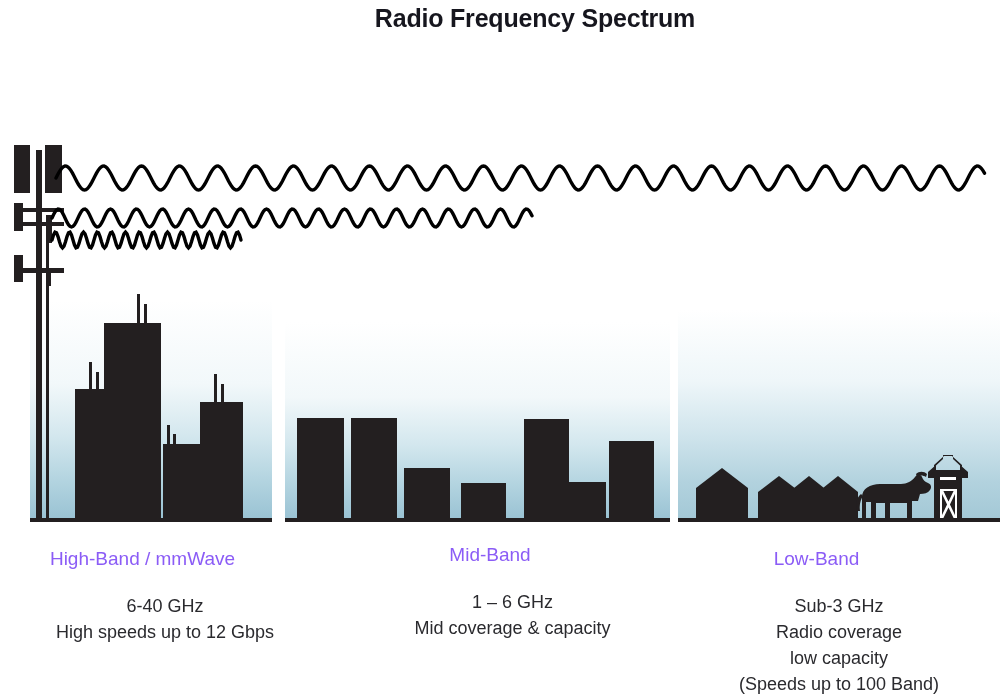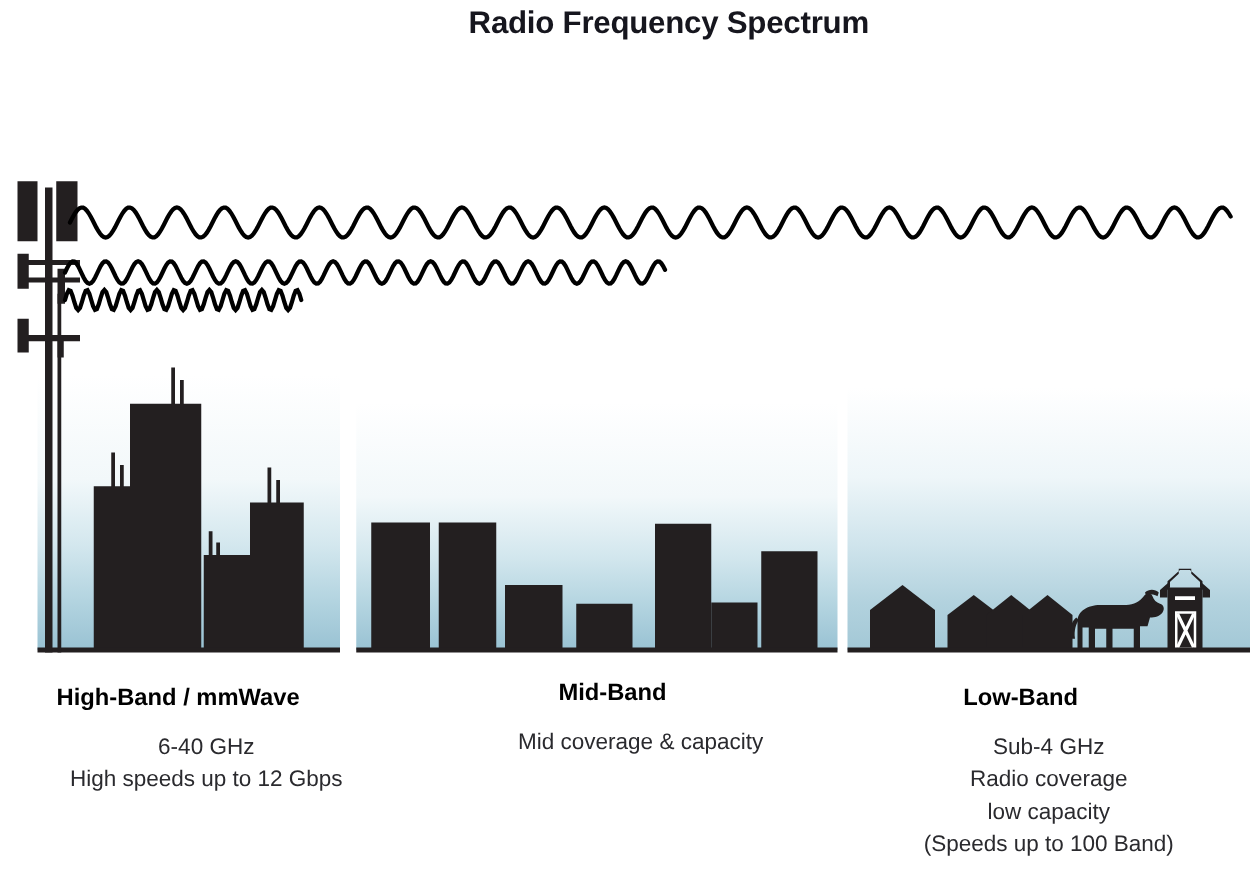--- a/index.html
+++ b/index.html
@@ -33,24 +33,24 @@
     top: 0;
     width: 1000px;
     height: 700px;
   }
   .band-caption {
     position: absolute;
     text-align: center;
   }
   .band-title {
     font-size: 19px;
-    font-weight: bold;
-    color: #000000;
+    font-weight: normal;
+    color: #8b5cf6;
     white-space: nowrap;
-    margin-bottom: 14px;
+    margin-bottom: 23px;
   }
   .band-line {
     font-size: 18px;
     font-weight: normal;
     color: #2a2a2e;
     line-height: 1.45;
     white-space: nowrap;
     padding-left: 45px;
   }
   #cap-high { left: 0px;   top: 548px; width: 285px; }
@@ -205,22 +205,23 @@
 </svg>
 
 <div class="band-caption" id="cap-high">
   <div class="band-title">High-Band / mmWave</div>
   <div class="band-line">6-40 GHz</div>
   <div class="band-line">High speeds up to 12 Gbps</div>
 </div>
 
 <div class="band-caption" id="cap-mid">
   <div class="band-title">Mid-Band</div>
+  <div class="band-line">1 – 6 GHz</div>
   <div class="band-line">Mid coverage &amp; capacity</div>
 </div>
 
 <div class="band-caption" id="cap-low">
   <div class="band-title">Low-Band</div>
-  <div class="band-line">Sub-4 GHz</div>
+  <div class="band-line">Sub-3 GHz</div>
   <div class="band-line">Radio coverage</div>
   <div class="band-line">low capacity</div>
   <div class="band-line">(Speeds up to 100 Band)</div>
 </div>
 
 </body></html>

